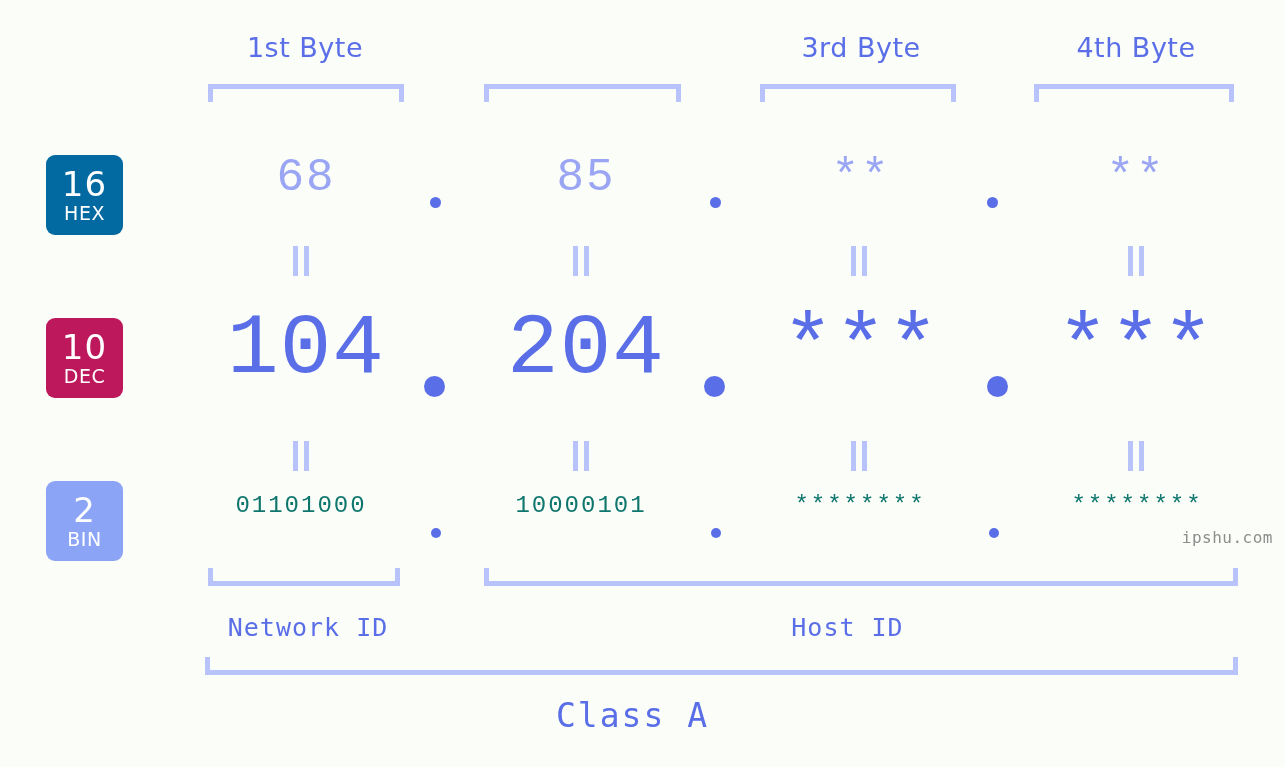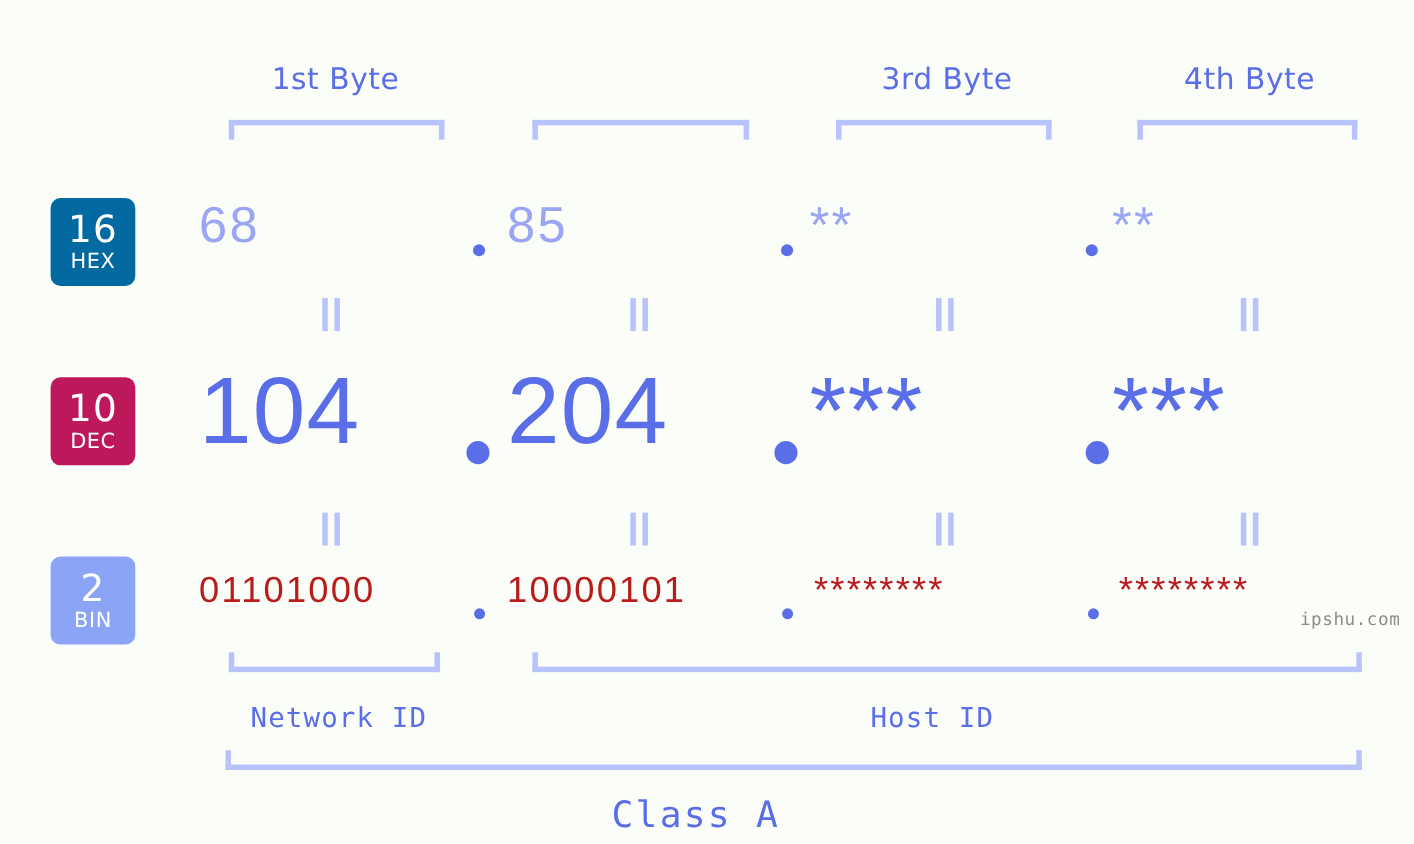--- a/index.html
+++ b/index.html
@@ -10,21 +10,20 @@
     width: 1285px;
     height: 767px;
     background: #fbfdf8;
     font-family: "DejaVu Sans", sans-serif;
     overflow: hidden;
   }
   #stage {
     position: relative;
     width: 1285px;
     height: 569px;
-    margin-top: 25px;
   }
 
   
   .byte-head {
     position: absolute;
     top: 32px;
     text-align: center;
     font-family: "DejaVu Sans", sans-serif;
     font-size: 27px;
     color: #5a6ee8;
@@ -74,39 +73,40 @@
     margin-top: 3px;
     letter-spacing: .5px;
   }
   #badge-hex { top: 155px; background: #0369a1; }
   #badge-dec { top: 318px; background: #be185d; }
   #badge-bin { top: 481px; background: #8ba4f5; }
 
   
   .cell {
     position: absolute;
+    text-align: center;
     white-space: nowrap;
-    font-family: Liberation Sans, sans-serif;
+    font-family: Liberation Mono, monospace;
   }
   .row-hex .cell {
     top: 152px;
     font-size: 46px;
     color: #9aa6f4;
     letter-spacing: 2px;
   }
   .row-dec .cell {
     top: 300px;
     font-size: 86px;
     color: #5a6ee8;
     letter-spacing: 1px;
   }
   .row-bin .cell {
     top: 492px;
-    font-size: 33px;
-    color: #b91c1c;
+    font-size: 24px;
+    color: #0f766e;
     letter-spacing: 2px;
   }
 
   
   .dot {
     position: absolute;
     border-radius: 50%;
     background: #5a6ee8;
   }
   .row-hex .dot { width: 11px; height: 11px; top: 197px; }

